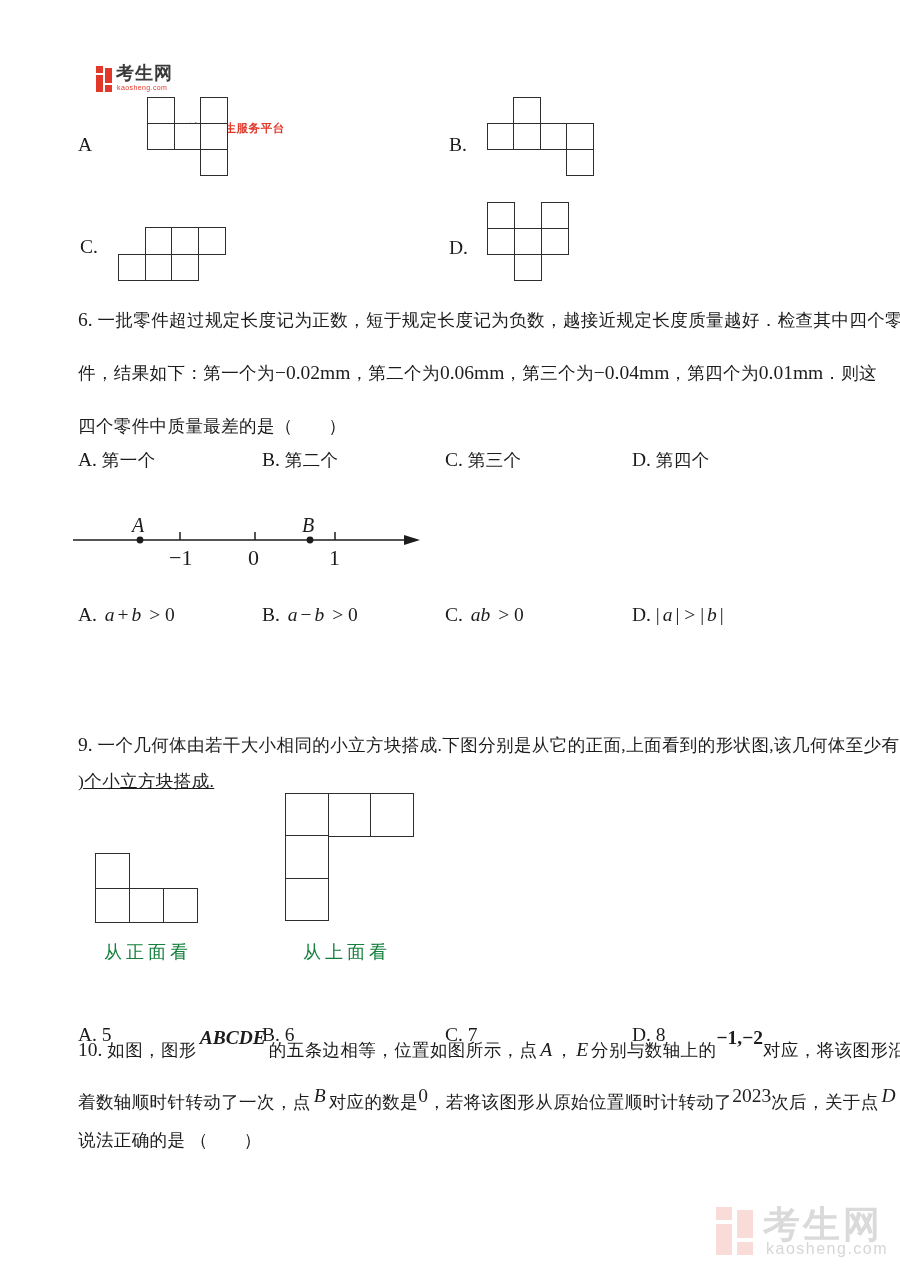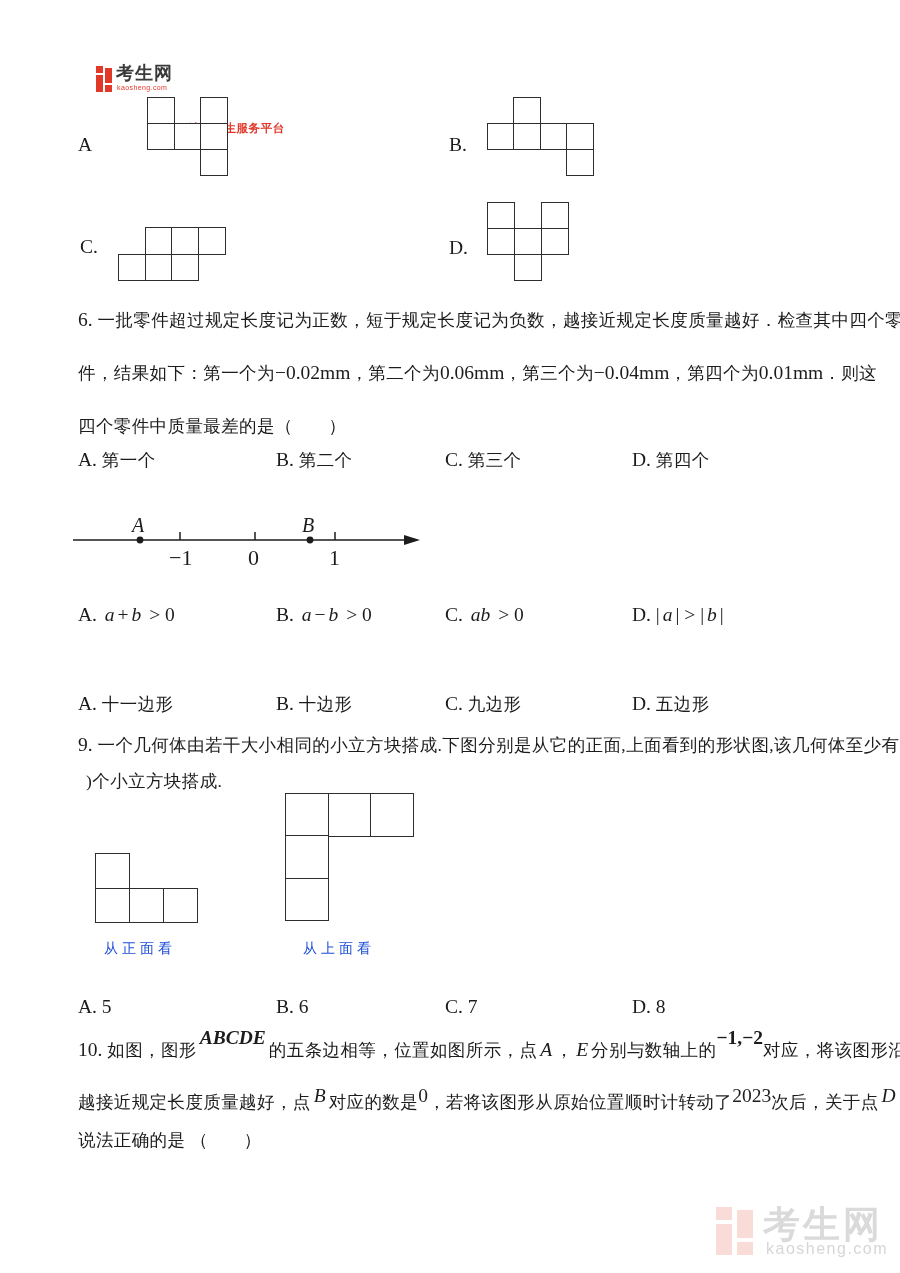--- a/index.html
+++ b/index.html
@@ -7,25 +7,25 @@
         font-family:"Liberation Serif","DejaVu Serif",serif;color:#1c1c1c;}
   .abs{position:absolute;}
   .line{position:absolute;white-space:nowrap;}
   .seg.cn{font-family:"Liberation Serif","DejaVu Serif",serif;font-size:17.5px;letter-spacing:0.4px;}
   .seg.num{font-family:"Liberation Serif","DejaVu Serif",serif;font-size:19.5px;}
   .seg.math{font-family:"Liberation Serif","DejaVu Serif",serif;font-style:italic;font-size:19.5px;padding:0 3px;}
   .seg.sup{position:relative;top:-12px;font-weight:bold;}
   .seg.sup2{position:relative;top:-6px;}
   .optrow{position:absolute;left:78px;width:790px;height:28px;}
   .opt{position:absolute;top:0;white-space:nowrap;}
-  .opt.o1{left:0;} .opt.o2{left:184px;margin-left:14px;} .opt.o3{left:367px;} .opt.o4{left:554px;}
+  .opt.o1{left:0;} .opt.o2{left:184px;} .opt.o3{left:367px;} .opt.o4{left:554px;}
   .pgrid{position:absolute;}
   .gcell{position:absolute;border:1.4px solid #2e2e2e;background:#fff;box-sizing:border-box;}
   .figlabel{position:absolute;font-size:19.5px;font-family:"Liberation Serif","DejaVu Serif",serif;}
-  .viewlabel{position:absolute;font-size:14px;letter-spacing:4px;color:#1d4ed8;}
+  .viewlabel{position:absolute;font-size:18px;letter-spacing:4px;color:#15803d;}
   
   .hmark{position:absolute;}
   .hmark div{position:absolute;}
   .brandtext{position:absolute;font-weight:bold;color:#3a3a3a;font-size:18px;letter-spacing:1px;
              font-family:"Liberation Sans","DejaVu Sans",sans-serif;}
   .branddomain{position:absolute;font-size:7px;color:#e2382a;letter-spacing:0.4px;
              font-family:"Liberation Sans","DejaVu Sans",sans-serif;}
   .tagline{position:absolute;font-size:11.5px;font-weight:bold;color:#e2382a;letter-spacing:0.6px;}
   
   .footer{position:absolute;left:0;width:900px;text-align:center;font-size:14.5px;color:#222;letter-spacing:0.3px;}
@@ -117,55 +117,49 @@
     <text x="261" y="49" font-size="22" fill="#1c1c1c">1</text>
   </svg>
 
   <div class="optrow" style="top:604px;">
     <span class="opt o1"><span class="seg num">A. </span><span class="seg math">a</span><span class="seg num">+</span><span class="seg math">b</span><span class="seg num"> &gt; 0</span></span>
     <span class="opt o2"><span class="seg num">B. </span><span class="seg math">a</span><span class="seg num">−</span><span class="seg math">b</span><span class="seg num"> &gt; 0</span></span>
     <span class="opt o3"><span class="seg num">C. </span><span class="seg math">ab</span><span class="seg num"> &gt; 0</span></span>
     <span class="opt o4"><span class="seg num">D. </span><span class="seg num">|</span><span class="seg math">a</span><span class="seg num">| &gt; |</span><span class="seg math">b</span><span class="seg num">|</span></span>
   </div>
 
-  <div class="optrow" style="top:692px;">
-    <span class="opt o1"><span class="seg num">A. </span><span class="seg cn">十一边形</span></span>
-    <span class="opt o2"><span class="seg num">B. </span><span class="seg cn">十边形</span></span>
-    <span class="opt o3"><span class="seg num">C. </span><span class="seg cn">九边形</span></span>
-    <span class="opt o4"><span class="seg num">D. </span><span class="seg cn">五边形</span></span>
-  </div>
 
   <div class="line" style="left:78px;top:733px;"><span class="seg num">9. </span><span class="seg cn">一个几何体由若干大小相同的小立方块搭成.下图分别是从它的正面,上面看到的形状图,该几何体至少有(</span></div>
-  <div class="line" style="left:86px;top:769px;"><span class="seg cn">)个小立方块搭成.</span></div>
+  <div class="line" style="left:78px;top:769px;text-decoration:underline;"><span class="seg cn">)个小立方块搭成.</span></div>
 
   <div class="pgrid" style="left: 95px; top: 853px; width: 104px; height: 71px;">
       <div class="gcell" style="left: 0px; top: 0px; width: 35.4px; height: 35.9px;"></div>
       <div class="gcell" style="left: 0px; top: 34.5px; width: 35.4px; height: 35.9px;"></div>
       <div class="gcell" style="left: 34px; top: 34.5px; width: 35.4px; height: 35.9px;"></div>
       <div class="gcell" style="left: 68px; top: 34.5px; width: 35.4px; height: 35.9px;"></div>
     </div>
   <div class="pgrid" style="left: 285px; top: 793px; width: 130.1px; height: 128.9px;">
       <div class="gcell" style="left: 0px; top: 0px; width: 44.1px; height: 43.7px;"></div>
       <div class="gcell" style="left: 42.7px; top: 0px; width: 44.1px; height: 43.7px;"></div>
       <div class="gcell" style="left: 85.4px; top: 0px; width: 44.1px; height: 43.7px;"></div>
       <div class="gcell" style="left: 0px; top: 42.3px; width: 44.1px; height: 43.7px;"></div>
       <div class="gcell" style="left: 0px; top: 84.6px; width: 44.1px; height: 43.7px;"></div>
     </div>
   <div class="viewlabel" style="left:104px;top:940px;">从正面看</div>
   <div class="viewlabel" style="left:303px;top:940px;">从上面看</div>
 
-  <div class="optrow" style="top:996px;text-decoration:underline;">
+  <div class="optrow" style="top:1024px;text-decoration:underline;">
     <span class="opt o1"><span class="seg num">A. </span><span class="seg num">5</span></span>
     <span class="opt o2"><span class="seg num">B. </span><span class="seg num">6</span></span>
     <span class="opt o3"><span class="seg num">C. </span><span class="seg num">7</span></span>
     <span class="opt o4"><span class="seg num">D. </span><span class="seg num">8</span></span>
   </div>
 
   <div class="line" style="left:78px;top:1038px;"><span class="seg num">10. </span><span class="seg cn">如图，图形</span><span class="seg math sup">ABCDE</span><span class="seg cn">的五条边相等，位置如图所示，点</span><span class="seg math">A</span><span class="seg cn">，</span><span class="seg math">E</span><span class="seg cn">分别与数轴上的</span><span class="seg num sup">−1,−2</span><span class="seg cn">对应，将该图形沿</span></div>
-  <div class="line" style="left:78px;top:1090px;"><span class="seg cn">越接近规定长度质量越好，点</span><span class="seg math sup2">B</span><span class="seg cn">对应的数是</span><span class="seg num sup2">0</span><span class="seg cn">，若将该图形从原始位置顺时计转动了</span><span class="seg num sup2">2023</span><span class="seg cn">次后，关于点</span><span class="seg math sup2">D</span></div>
+  <div class="line" style="left:78px;top:1090px;"><span class="seg cn">着数轴顺时针转动了一次，点</span><span class="seg math sup2">B</span><span class="seg cn">对应的数是</span><span class="seg num sup2">0</span><span class="seg cn">，若将该图形从原始位置顺时计转动了</span><span class="seg num sup2">2023</span><span class="seg cn">次后，关于点</span><span class="seg math sup2">D</span></div>
   <div class="line" style="left:78px;top:1128px;"><span class="seg cn">说法正确的是 （　　）</span></div>
 
 
   <div class="abs" style="left:716px;top:1200px;width:170px;height:68px;">
     <div class="hmark" style="left:0;top:7px;width:40px;height:48px;">
       <div style="position:absolute;left:0;top:0;width:16px;height:13px;background:#f9dcd7;"></div>
       <div style="position:absolute;left:0;top:17px;width:16px;height:31px;background:#f9dcd7;"></div>
       <div style="position:absolute;left:21px;top:3px;width:16px;height:28px;background:#f9dcd7;"></div>
       <div style="position:absolute;left:21px;top:35px;width:16px;height:13px;background:#f9dcd7;"></div>
     </div>

